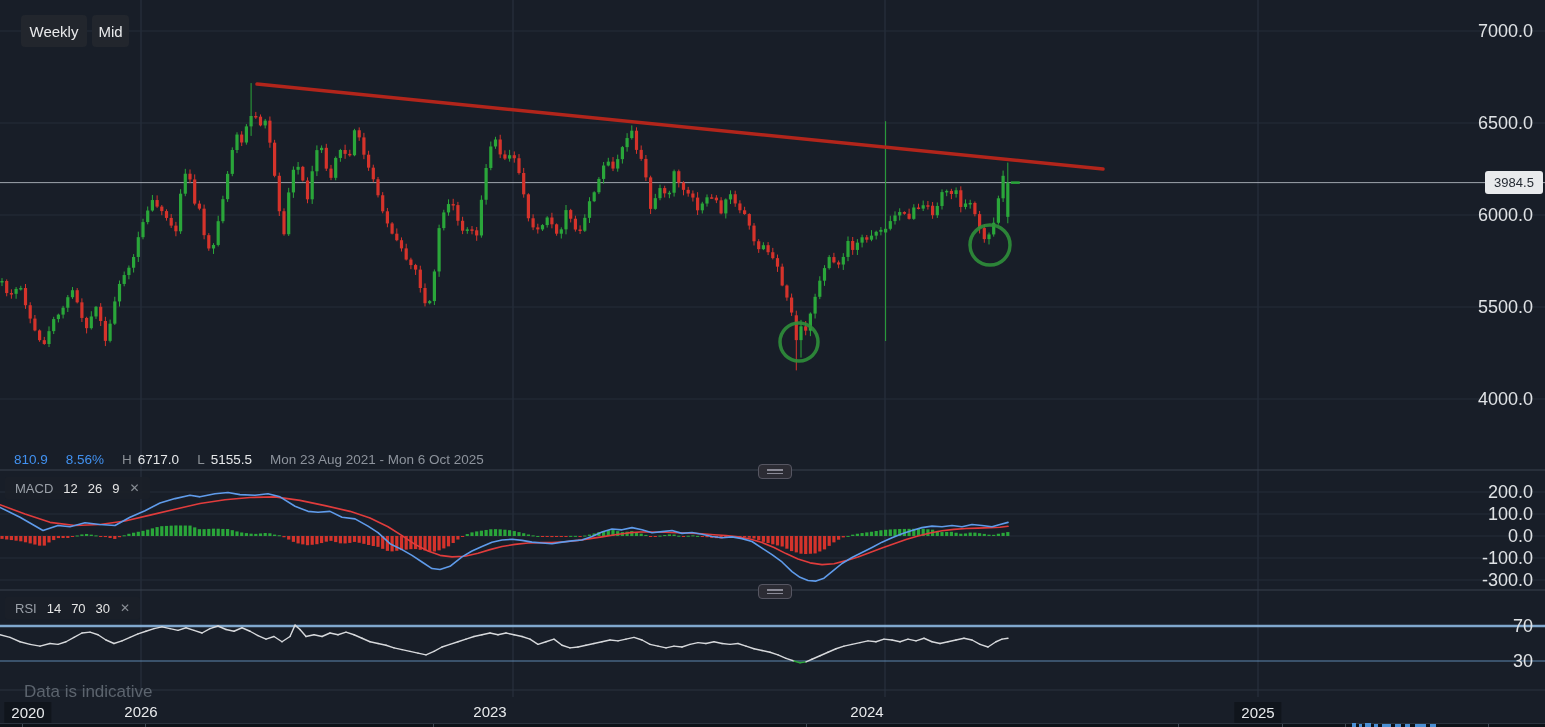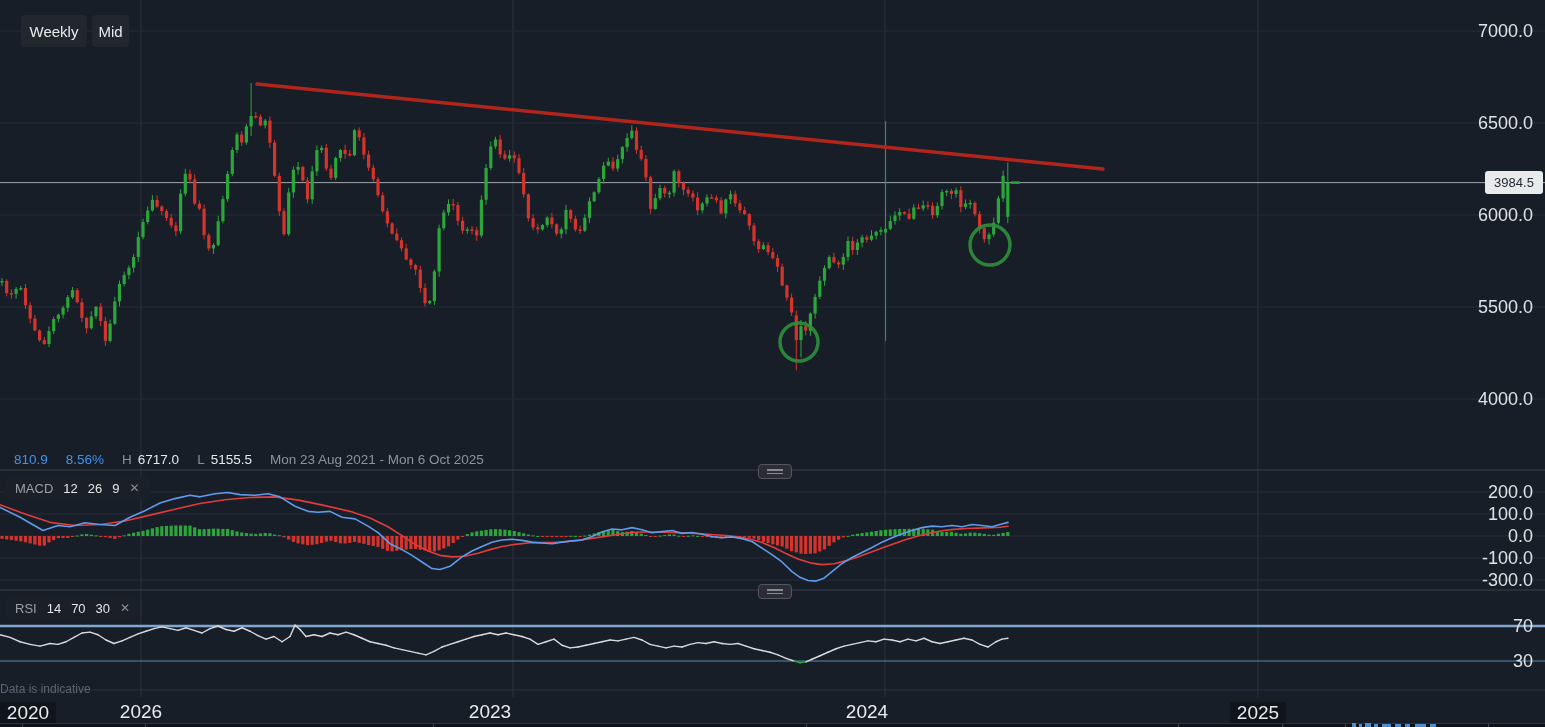--- a/index.html
+++ b/index.html
@@ -22,24 +22,24 @@
   .ind-pill .iname{color:#9aa0a8;}
   .ind-pill .ival{color:#e5e5e5;}
   .ind-pill .iclose{color:#8a8f96;cursor:pointer;font-size:12px;}
   #macd-pill{top:477px;}
   #rsi-pill{top:597px;}
   .ytick{position:absolute;right:12px;width:70px;height:16px;line-height:16px;text-align:right;
          font-size:18px;color:#dfe2e5;}
   .price-pill{position:absolute;right:2px;top:171px;width:58px;height:23px;background:#e8eaec;
               color:#252b33;font-size:13px;border-radius:3px;display:flex;align-items:center;
               justify-content:center;}
-  .yearlab{position:absolute;top:702px;height:20px;line-height:20px;font-size:19px;color:#e8eaec;
+  .yearlab{position:absolute;top:702px;height:20px;line-height:20px;font-size:15px;color:#e8eaec;
            transform:translateX(-50%);}
   .yearlab.boxed{background:#10151c;padding:1px 7px;}
-  .footnote{position:absolute;left:0;top:682px;font-size:12px;color:#5c646e;}
+  .footnote{position:absolute;left:24px;top:682px;font-size:17px;color:#5c646e;}
   .handle{position:absolute;left:758px;width:32px;height:13px;background:#2c2c34;
           border:1px solid #565662;border-radius:4px;cursor:row-resize;
           display:flex;flex-direction:column;align-items:center;justify-content:center;gap:2px;}
   .handle i{display:block;width:16px;height:1.5px;background:#8a8a96;}
   #handle-macd{top:464px;} #handle-rsi{top:584px;}
   .bottom-strip{position:absolute;left:0;top:723px;width:1545px;height:4px;background:#0d1218;
                 border-top:1px solid #2b333e;}
   .bottom-strip b{position:absolute;top:0;width:1px;height:4px;background:#3f4854;}
   .wm{position:absolute;top:722px;height:5px;overflow:hidden;}
   .wm i{position:absolute;bottom:0;background:#4a8fd4;display:block;}

